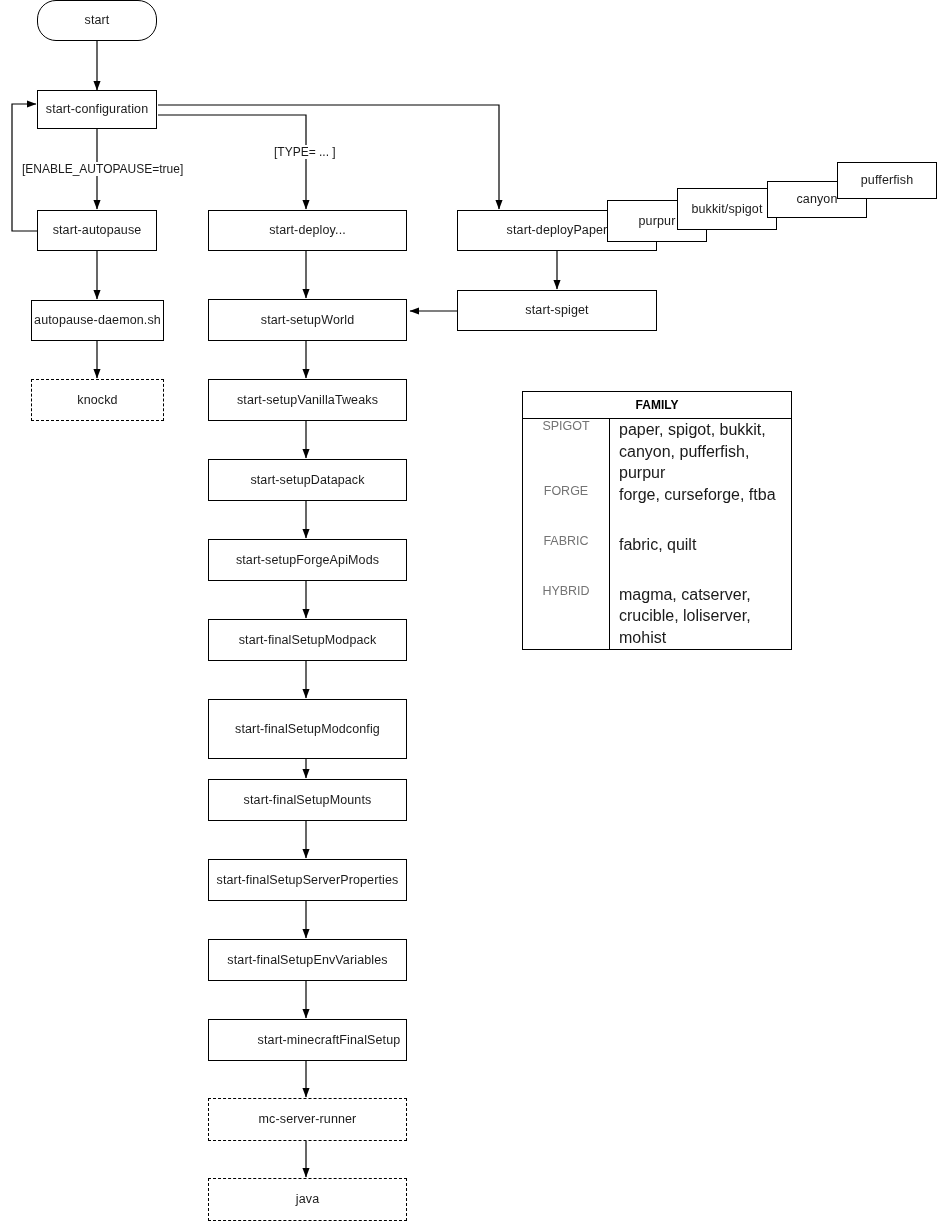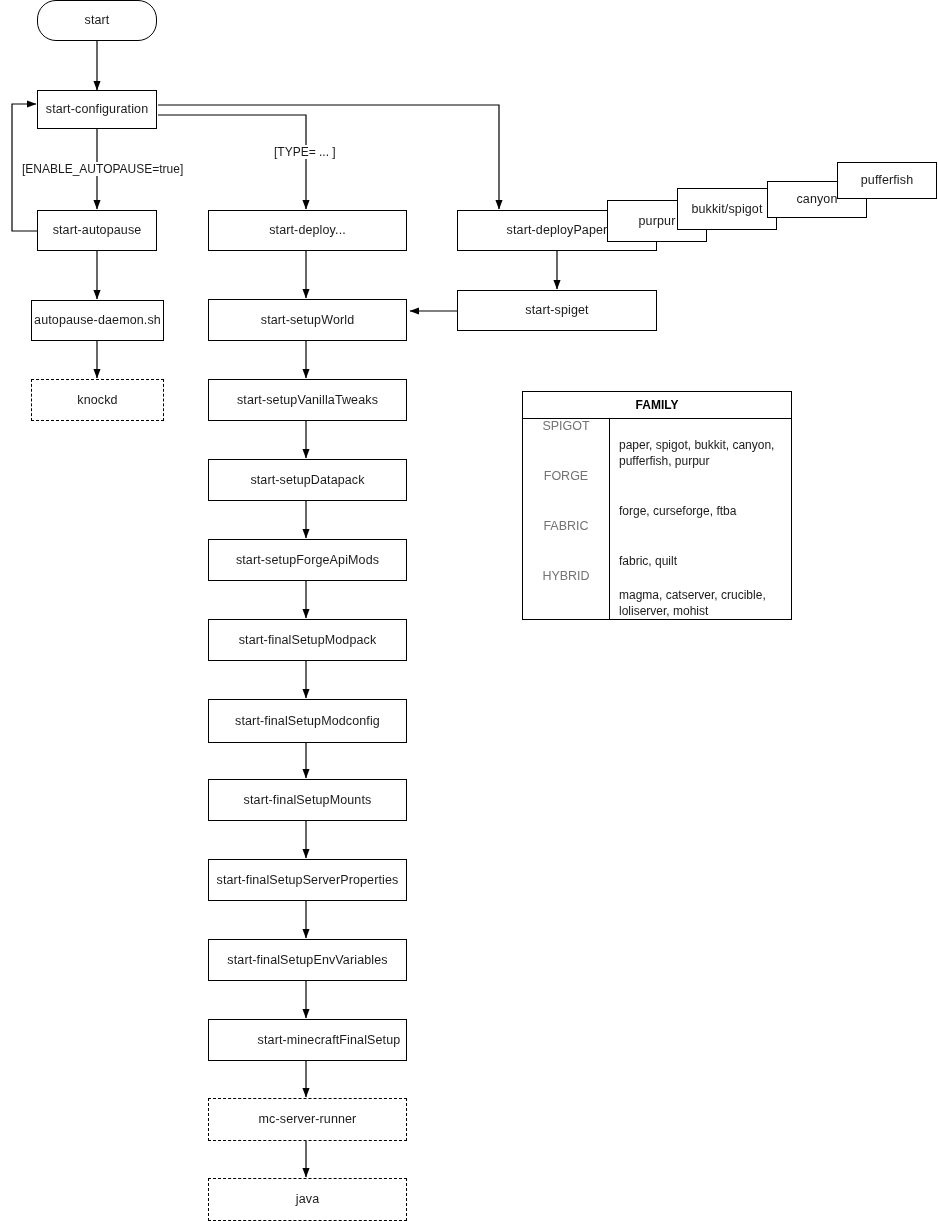--- a/index.html
+++ b/index.html
@@ -89,23 +89,23 @@
     display: flex;
     align-items: flex-start;
     justify-content: center;
     font-size: 12.5px;
     color: #737373;
   }
   .legend-cell-val {
     box-sizing: border-box;
     flex: 1;
     display: flex;
-    align-items: flex-end;
+    align-items: flex-start;
     padding: 0 9px;
-    font-size: 12px;
+    font-size: 16px;
     line-height: 1.35;
     color: #1a1a1a;
   }
 </style>
 </head>
 <body>
 
 <div id="canvas">
 
   <svg id="edges" viewBox="0 0 938 1221" width="938" height="1221">
@@ -219,21 +219,21 @@
   </div>
 
   <div class="node" style="left:208px; top:539px; width:199px; height:42px;">
     <span>start-setupForgeApiMods</span>
   </div>
 
   <div class="node" style="left:208px; top:619px; width:199px; height:42px;">
     <span>start-finalSetupModpack</span>
   </div>
 
-  <div class="node" style="left:208px; top:699px; width:199px; height:44px;">
+  <div class="node" style="left:208px; top:699px; width:199px; height:60px;">
     <span>start-finalSetupModconfig</span>
   </div>
 
   <div class="node" style="left:208px; top:779px; width:199px; height:42px;">
     <span>start-finalSetupMounts</span>
   </div>
 
   <div class="node" style="left:208px; top:859px; width:199px; height:42px;">
     <span>start-finalSetupServerProperties</span>
   </div>

